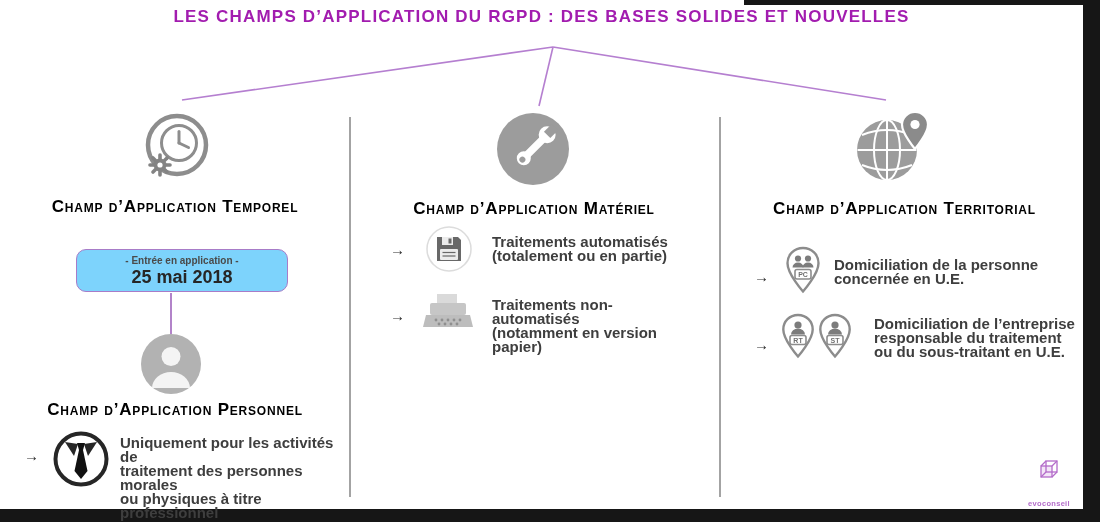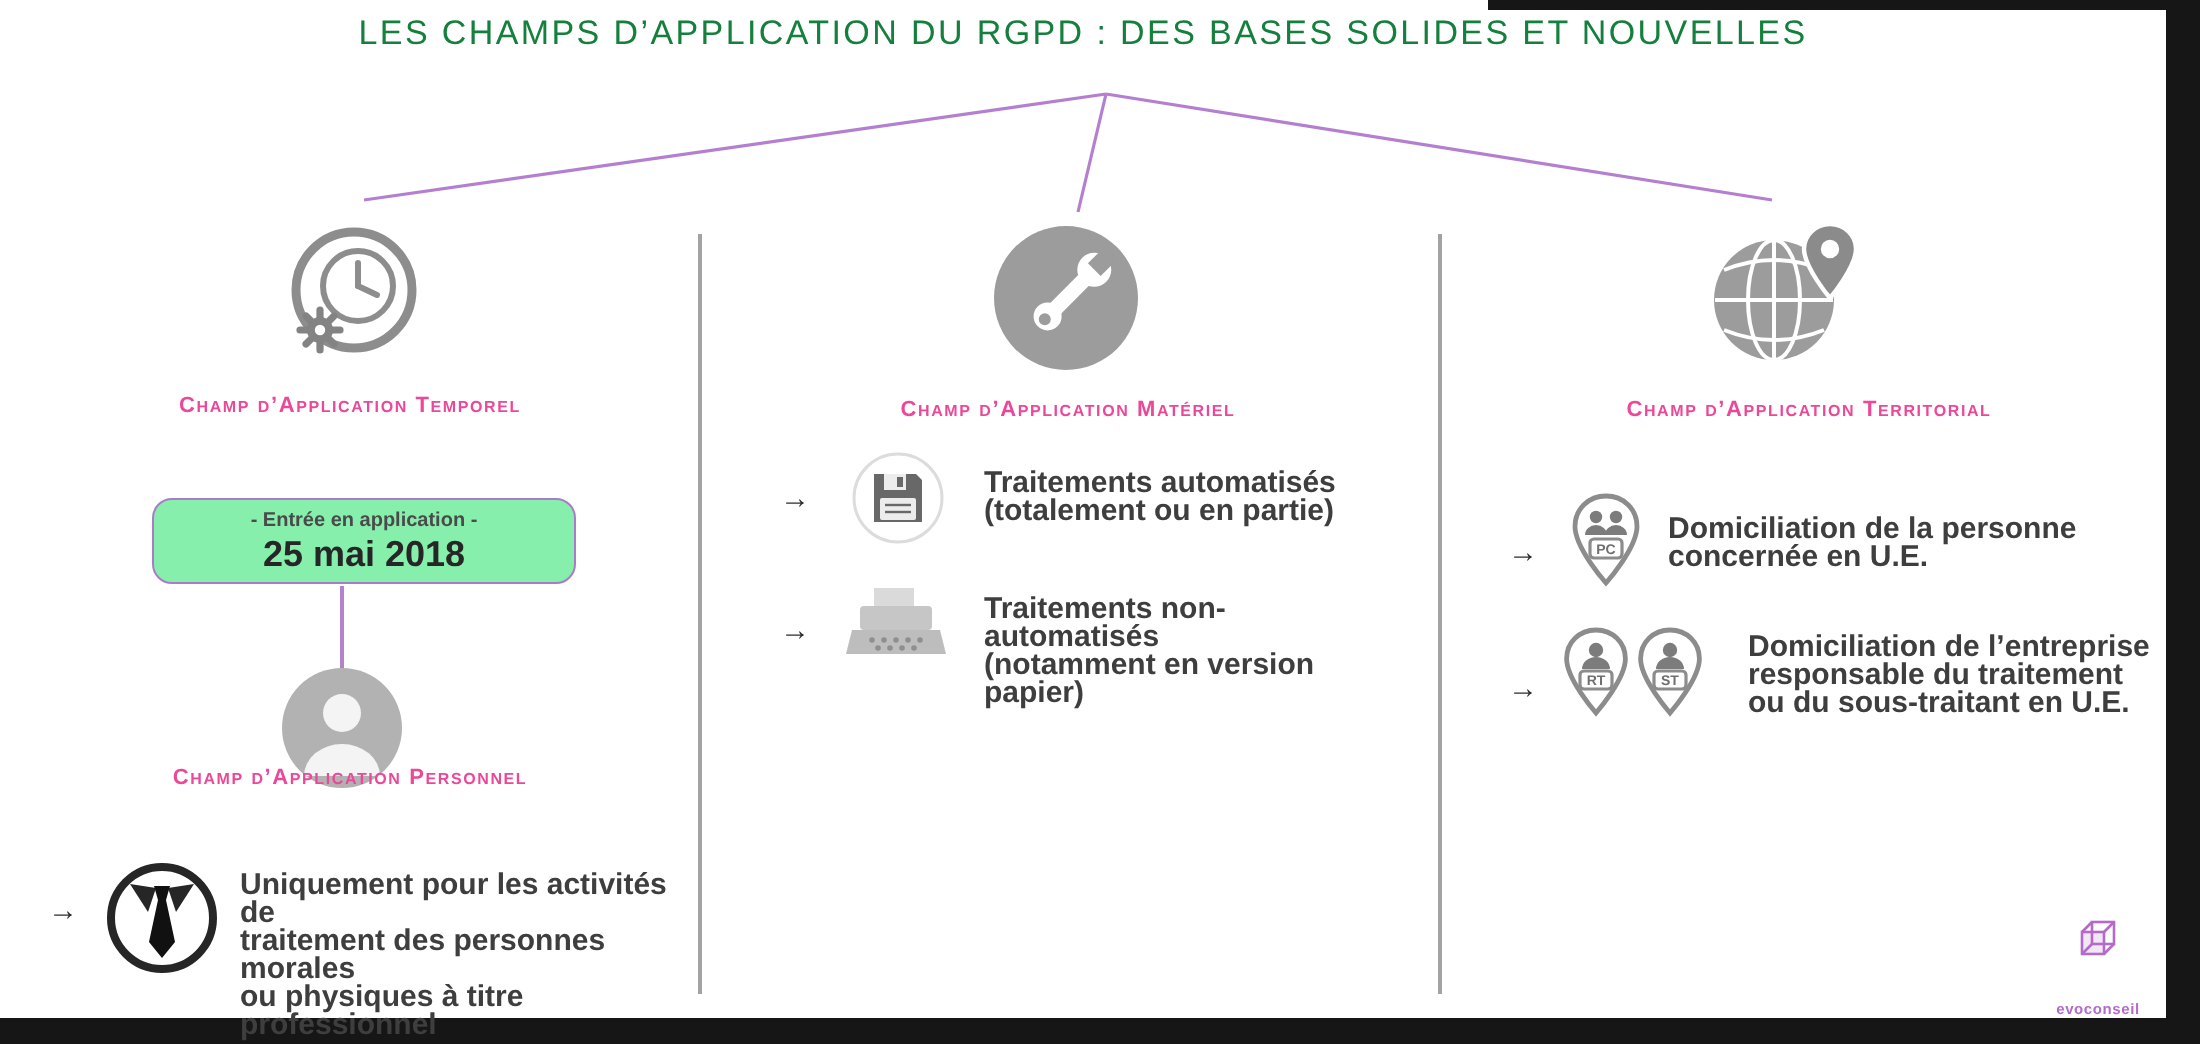--- a/index.html
+++ b/index.html
@@ -9,35 +9,35 @@
     font-family:"Liberation Sans", sans-serif;
   }
   #slide {
     position:absolute; left:0; top:0; width:1083px; height:509px;
     background:#ffffff;
   }
   .top-strip { position:absolute; left:744px; top:0; width:356px; height:5px; background:#161616; z-index:6; }
 
   .title {
     position:absolute; top:7px; left:0; width:100%; text-align:center;
-    font-size:17px; font-weight:normal; letter-spacing:1.2px; color:#15803d;
+    font-size:17px; font-weight:bold; letter-spacing:1.2px; color:#a21caf;
   }
   .branches { position:absolute; left:0; top:0; }
 
   .vdiv { position:absolute; top:117px; height:380px; width:1.5px; background:#a3a3a3; }
 
   .heading {
     position:absolute; text-align:center; font-variant:small-caps;
-    font-weight:bold; font-size:11px; letter-spacing:0.8px; color:#ec4899;
+    font-weight:bold; font-size:17px; letter-spacing:0.8px; color:#000000;
   }
   .icon { position:absolute; }
 
   .date-box {
     position:absolute; left:76px; top:249px; width:212px; height:43px;
-    background:#86efac; border:1.2px solid #a87cc8; border-radius:10px;
+    background:#7dd3fc; border:1.2px solid #a87cc8; border-radius:10px;
     box-sizing:border-box; text-align:center; padding-top:5px;
   }
   .date-box-label { font-size:10px; font-weight:bold; color:#4a4a4a; }
   .date-box-date  { font-size:18px; font-weight:bold; color:#262626; margin-top:1px; }
 
   .vline { position:absolute; left:170px; top:293px; width:1.5px; height:41px; background:#b283c9; }
 
   .arrow { position:absolute; font-size:15px; font-weight:bold; color:#2b2b2b; }
   .arrow::before { content:"\2192"; }
 
@@ -92,21 +92,21 @@
   <div class="vline"></div>
 
   <div class="icon" style="left:140px; top:333px">
     <svg width="62" height="62" viewBox="0 0 62 62">
       <circle cx="31" cy="31" r="30" fill="#b2b2b2"></circle>
       <circle cx="31" cy="23.5" r="9.5" fill="#f4f4f4"></circle>
       <path d="M12,55 a19,16 0 0 1 38,0 z" fill="#f4f4f4"></path>
     </svg>
   </div>
 
-  <div class="heading" style="left:0; top:383px; width:350px">Champ d’Application Personnel</div>
+  <div class="heading" style="left:0; top:400px; width:350px">Champ d’Application Personnel</div>
 
   <span class="arrow" style="left:24px; top:447px"></span>
   <div class="icon" style="left:52px; top:430px">
     <svg width="58" height="58" viewBox="0 0 58 58">
       <circle cx="29" cy="29" r="25.5" fill="#ffffff" stroke="#262626" stroke-width="4"></circle>
       <path d="M13,12 L26,14 L22,26 Z" fill="#262626"></path>
       <path d="M45,12 L32,14 L36,26 Z" fill="#262626"></path>
       <path d="M25,13 L33,13 L31,20 L27,20 Z" fill="#111111"></path>
       <path d="M27,20 L31,20 L35.5,41 L29,49 L22.5,41 Z" fill="#111111"></path>
     </svg>

